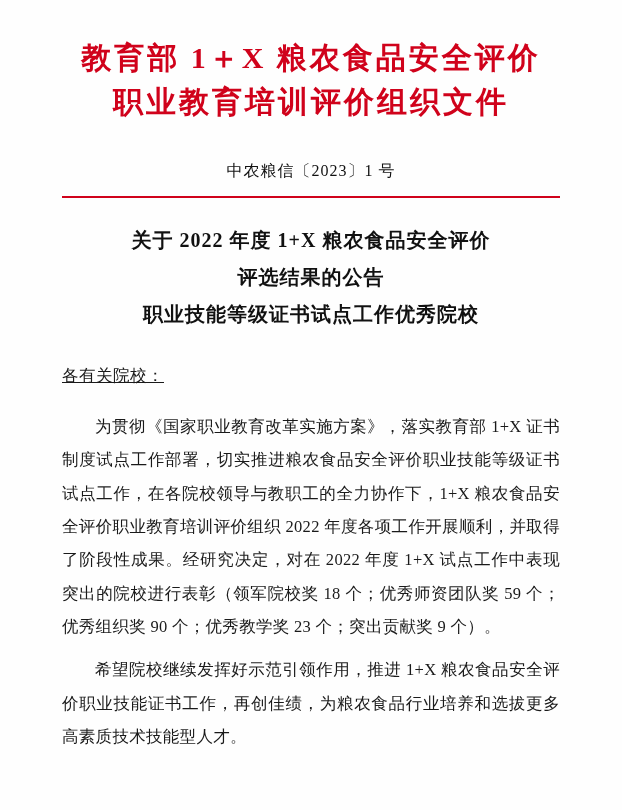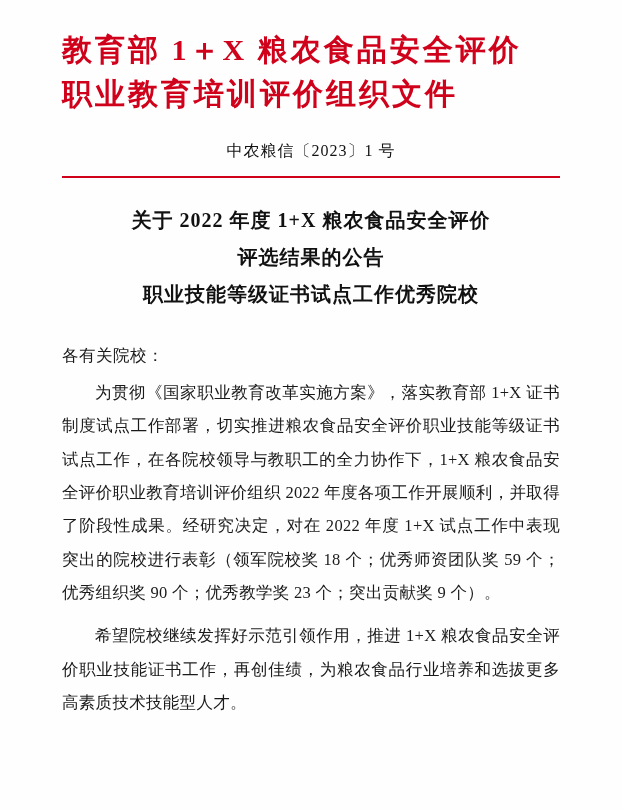--- a/index.html
+++ b/index.html
@@ -16,33 +16,34 @@
   }
   .page {
     position: relative;
     width: 622px;
     height: 810px;
     background: #fefefe;
     box-sizing: border-box;
     padding: 0 62px;
   }
   .masthead {
-    padding-top: 28px;
+    padding-top: 36px;
+    text-align: center;
   }
   .masthead-line {
     color: #d0021b;
     font-weight: bold;
     font-size: 30px;
     letter-spacing: 3px;
     line-height: 1.45;
     white-space: nowrap;
     font-family: "Liberation Serif", "DejaVu Serif", serif;
   }
   .doc-number {
-    margin-top: 26px;
+    margin-top: 38px;
     text-align: center;
     font-size: 16px;
     letter-spacing: 1px;
     color: #111;
   }
   .red-rule {
     margin-top: 14px;
     height: 2px;
     background: #d0021b;
     width: 100%;
@@ -58,21 +59,22 @@
     letter-spacing: 1px;
     color: #111;
   }
   .body-block {
     margin-top: 26px;
   }
   .salutation {
     font-size: 16.5px;
     line-height: 2.0;
     letter-spacing: 0.5px;
-    margin-bottom: 4px;
+    margin-bottom: 18px;
+    text-decoration: underline;
   }
   .para {
     font-size: 16.5px;
     line-height: 2.02;
     letter-spacing: 0.3px;
     text-indent: 2em;
     text-align: justify;
     margin: 0 0 10px 0;
   }
 </style>

